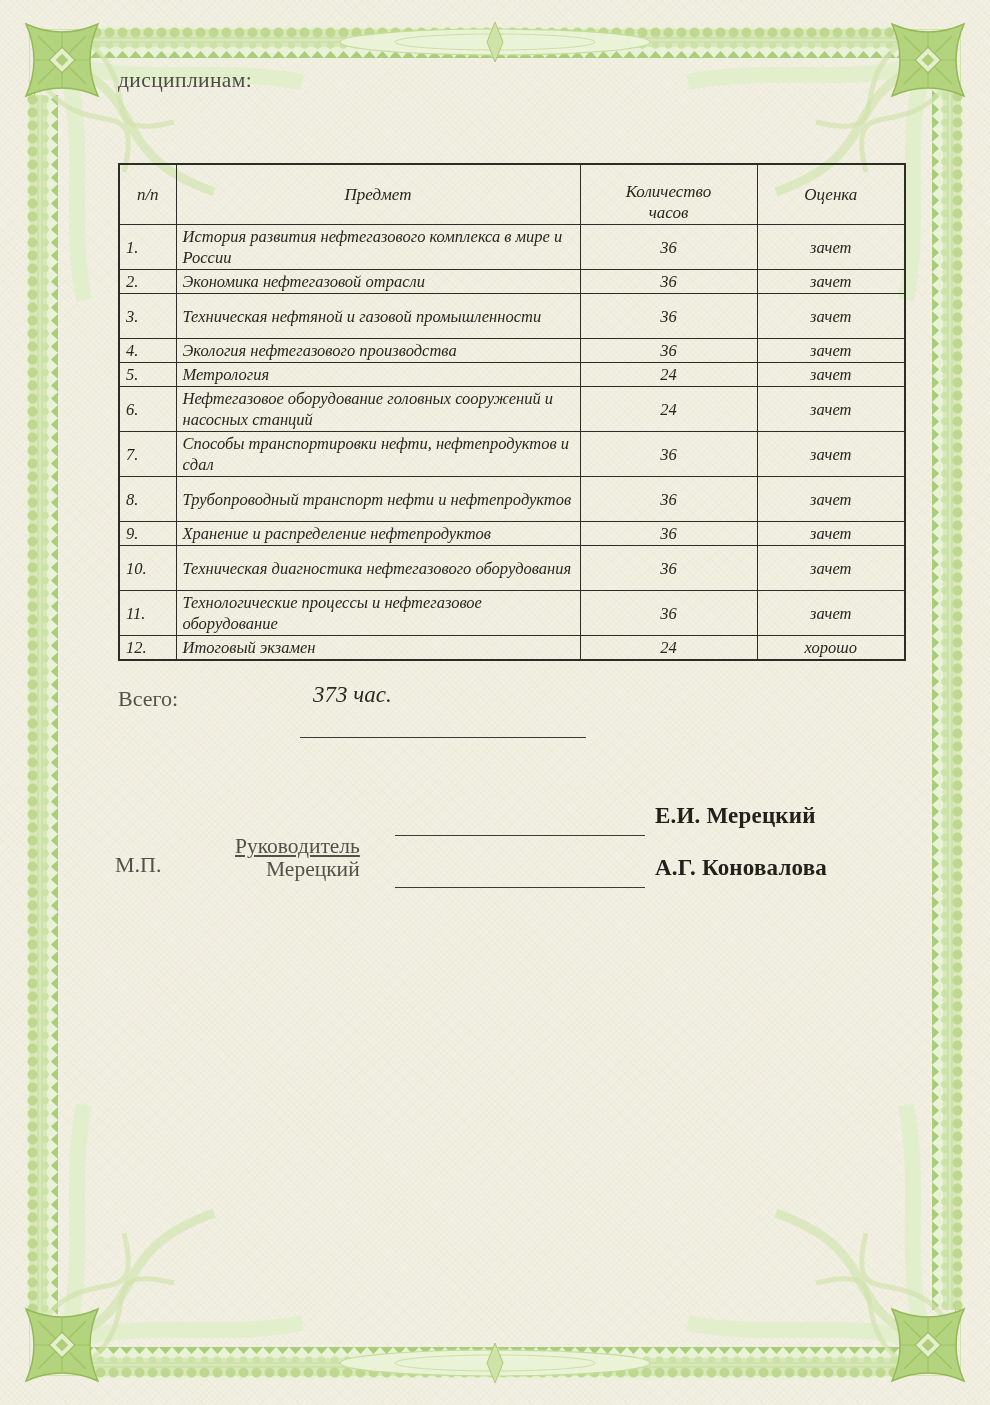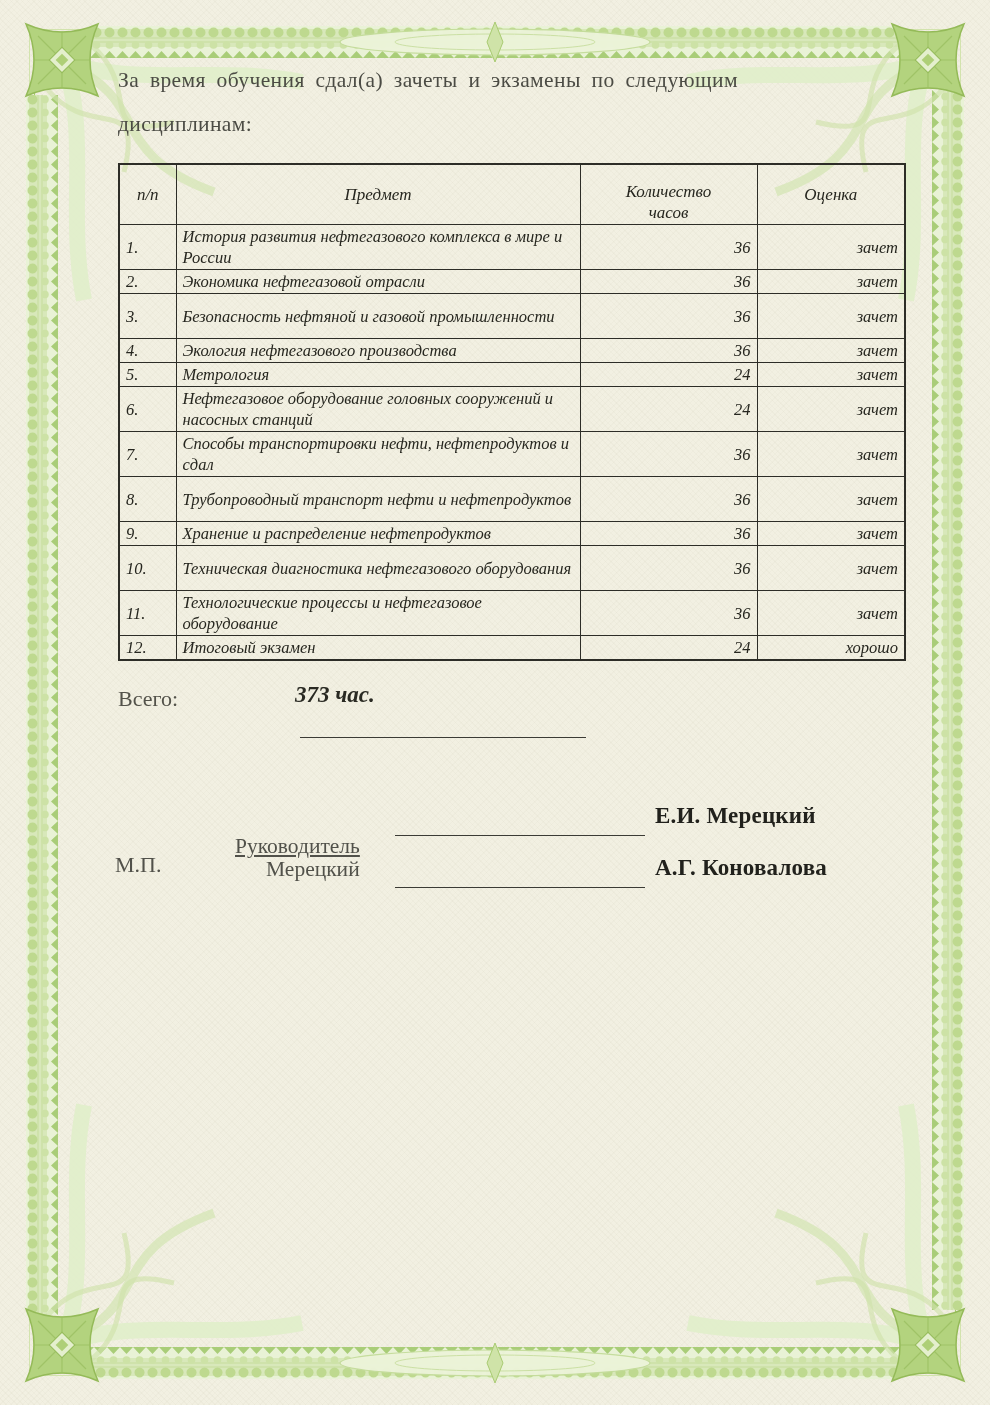--- a/index.html
+++ b/index.html
@@ -35,29 +35,29 @@
     padding:1px 6px; line-height:21px;
   }
   table.subjects { border:2px solid #2d2d27; }
   th { font-weight:normal; font-style:italic; font-size:17px; text-align:center; padding:5px 4px; }
   .col-num   { width:57px; }
   .col-subj  { width:404px; }
   .col-hours { width:177px; }
   .col-grade { width:148px; }
   td.num   { text-align:left; padding-left:13px; }
   td.subj  { text-align:left; padding-left:16px; padding-right:10px;margin-top:41px; }
-  td.hours, td.grade { text-align:right; }
+  td.hours, td.grade { text-align:center; }
   .th-hours-inner { display:inline-block; max-width:112px;margin-top:15px; }
   tr.single td { height:21px; }
   tr.double td { height:42px; }
   tr.header th { height:44px; }
 
   
   .total-label { position:absolute; left:118px; top:686px; font-size:22px; color:#53524a; }
-  .total-value { position:absolute; left:295px; top:682px; font-size:23px; font-weight:bold; font-style:italic; color:#2a2a23; }
+  .total-value { position:absolute; left:313px; top:682px; font-size:23px; font-weight:normal; font-style:italic; color:#2a2a23; }
   .total-line  { position:absolute; left:300px; top:737px; width:286px; border-top:1.3px solid #3b3b35; }
 
   
   .sig-label { position:absolute; font-size:21.5px; color:#51514a; }
   .sig-line  { position:absolute; width:250px; border-bottom:1.2px solid #3b3b35; height:1px; }
   .sig-name  { position:absolute; font-size:23px; font-weight:600; color:#21211c; letter-spacing:0.2px; }
   #head-label { left:235px; top:834px;text-decoration:underline; }
   #head-line  { left:395px; top:834px; }
   #head-name  { left:655px; top:803px; }
   #stamp-label{ left:115px; top:852px; font-size:22px; }
@@ -119,21 +119,20 @@
     <use href="#lensOrn" transform="translate(495,42)"></use>
     <use href="#lensOrn" transform="translate(495,1363) rotate(180)"></use>
 
     <use href="#cornerOrn" transform="translate(62,60)"></use>
     <use href="#cornerOrn" transform="translate(928,60) scale(-1,1)"></use>
     <use href="#cornerOrn" transform="translate(62,1345) scale(1,-1)"></use>
     <use href="#cornerOrn" transform="translate(928,1345) scale(-1,-1)"></use>
   </svg>
 
   <div class="heading">
-    <div>За время обучения сдал(а) зачеты и экзамены по следующим</div>
     <div>дисциплинам:</div>
   </div>
 
   <table class="subjects">
     <colgroup>
       <col class="col-num">
         <col class="col-subj">
         <col class="col-hours">
         <col class="col-grade">
     </colgroup>
@@ -151,21 +150,21 @@
       <td class="grade">зачет</td>
     </tr>
     <tr class="single">
       <td class="num">2.</td>
       <td class="subj">Экономика нефтегазовой отрасли</td>
       <td class="hours">36</td>
       <td class="grade">зачет</td>
     </tr>
     <tr class="double">
       <td class="num">3.</td>
-      <td class="subj">Безопасность нефтяной и газовой промышленности</td>
+      <td class="subj">Техническая нефтяной и газовой промышленности</td>
       <td class="hours">36</td>
       <td class="grade">зачет</td>
     </tr>
     <tr class="single">
       <td class="num">4.</td>
       <td class="subj">Экология нефтегазового производства</td>
       <td class="hours">36</td>
       <td class="grade">зачет</td>
     </tr>
     <tr class="single">

